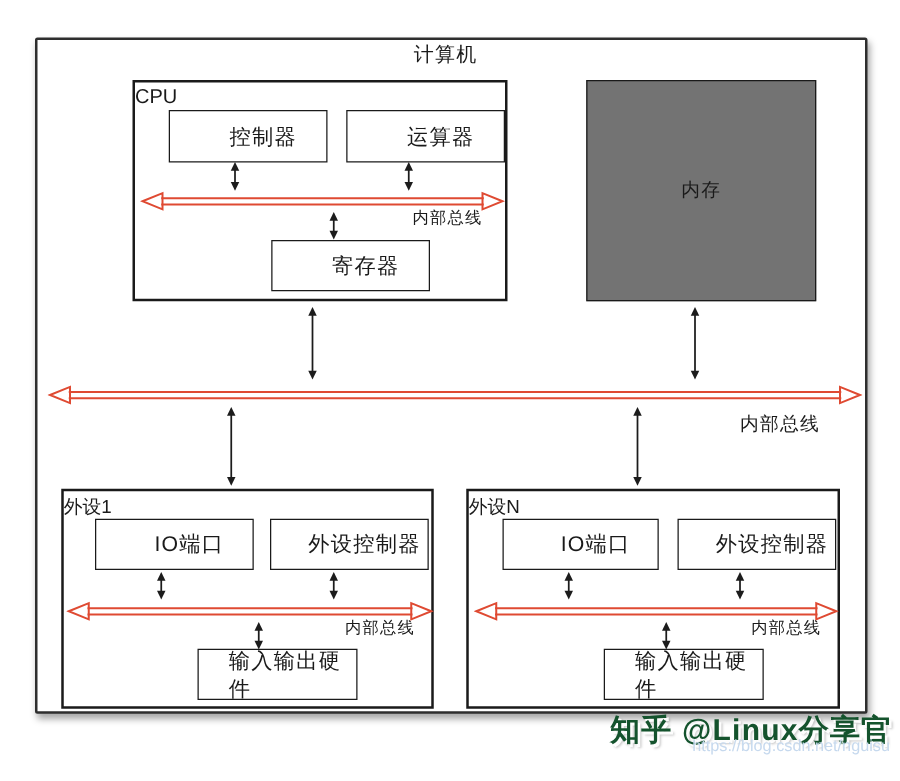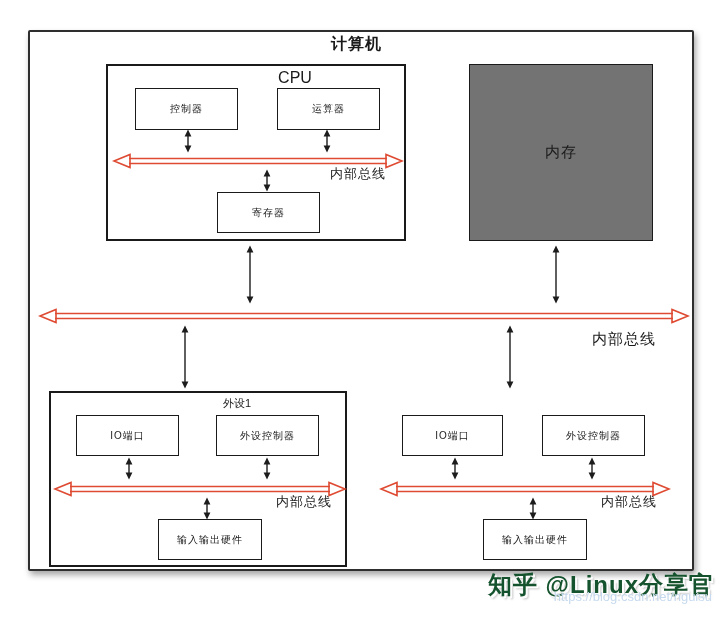--- a/index.html
+++ b/index.html
@@ -22,45 +22,43 @@
     border-radius: 2px;
     background: #ffffff;
     box-shadow: 2px 4px 6px rgba(0,0,0,0.35);
   }
   .frame-title {
     position: absolute;
     left: 28px; top: 34px; width: 657px;
     text-align: center;
     font-size: 16px;
     letter-spacing: 1px;
-    font-weight: bold;
   }
   
   .group-box {
     position: absolute;
     border: 2px solid #1a1a1a;
     background: #ffffff;
   }
   .group-title {
     position: absolute;
     left: 0; top: 3px; width: 100%;
-    text-align: center;
     font-size: 16px;
-    margin-left: 39px;
   }
   
   .node {
     position: absolute;
     border: 1.5px solid #1a1a1a;
     background: #ffffff;
     display: flex;
     align-items: center;
     justify-content: center;
-    font-size: 10px;
-    letter-spacing: 1px;
+    font-size: 17px;
+    letter-spacing: 1px;
+    padding-left: 24px;
   }
   
   .memory-node {
     position: absolute;
     border: 1.5px solid #1a1a1a;
     background: #737373;
     display: flex;
     align-items: center;
     justify-content: center;
     font-size: 15px;
@@ -164,21 +162,21 @@
         <polygon points="6,0.5 2.6,7.5 9.4,7.5" fill="#1c1c1c"></polygon>
         <polygon points="6,63.5 2.6,56.5 9.4,56.5" fill="#1c1c1c"></polygon>
       </svg></div>
   <div class="varrow" style="left:504px; top:325px;"><svg width="12" height="64" xmlns="http://www.w3.org/2000/svg">
         <line x1="6" y1="5" x2="6" y2="59" stroke="#1c1c1c" stroke-width="1.4"></line>
         <polygon points="6,0.5 2.6,7.5 9.4,7.5" fill="#1c1c1c"></polygon>
         <polygon points="6,63.5 2.6,56.5 9.4,56.5" fill="#1c1c1c"></polygon>
       </svg></div>
 
   <div class="group-box" style="left:49px; top:391px; width:294px; height:172px;">
-    <div class="group-title" style="font-size:11px;">外设1</div>
+    <div class="group-title" style="font-size:15px;">外设1</div>
   </div>
   <div class="node" style="left:76px; top:415px; width:101px; height:39px;">IO端口</div>
   <div class="node" style="left:216px; top:415px; width:101px; height:39px;">外设控制器</div>
   <div class="hbus" style="left:53px; top:479px;"><svg width="294" height="20" xmlns="http://www.w3.org/2000/svg">
         <polygon points="2,10 18,3.5 18,16.5" fill="#ffffff" stroke="#df4a32" stroke-width="1.6"></polygon>
         <polygon points="292,10 276,3.5 276,16.5" fill="#ffffff" stroke="#df4a32" stroke-width="1.6"></polygon>
         <line x1="17" y1="7.5" x2="277" y2="7.5" stroke="#df4a32" stroke-width="1.6"></line>
         <line x1="17" y1="12.5" x2="277" y2="12.5" stroke="#df4a32" stroke-width="1.6"></line>
       </svg></div>
   <div class="bus-label" style="left:276px; top:493px;">内部总线</div>
@@ -192,20 +190,23 @@
         <line x1="6" y1="5" x2="6" y2="18" stroke="#1c1c1c" stroke-width="1.4"></line>
         <polygon points="6,0.5 2.6,7.5 9.4,7.5" fill="#1c1c1c"></polygon>
         <polygon points="6,22.5 2.6,15.5 9.4,15.5" fill="#1c1c1c"></polygon>
       </svg></div>
   <div class="varrow" style="left:201px; top:497px;"><svg width="12" height="23" xmlns="http://www.w3.org/2000/svg">
         <line x1="6" y1="5" x2="6" y2="18" stroke="#1c1c1c" stroke-width="1.4"></line>
         <polygon points="6,0.5 2.6,7.5 9.4,7.5" fill="#1c1c1c"></polygon>
         <polygon points="6,22.5 2.6,15.5 9.4,15.5" fill="#1c1c1c"></polygon>
       </svg></div>
 
+  <div class="group-box" style="left:373px; top:391px; width:295px; height:172px;">
+    <div class="group-title" style="font-size:15px;">外设N</div>
+  </div>
   <div class="node" style="left:402px; top:415px; width:99px; height:39px;">IO端口</div>
   <div class="node" style="left:542px; top:415px; width:101px; height:39px;">外设控制器</div>
   <div class="hbus" style="left:379px; top:479px;"><svg width="292" height="20" xmlns="http://www.w3.org/2000/svg">
         <polygon points="2,10 18,3.5 18,16.5" fill="#ffffff" stroke="#df4a32" stroke-width="1.6"></polygon>
         <polygon points="290,10 274,3.5 274,16.5" fill="#ffffff" stroke="#df4a32" stroke-width="1.6"></polygon>
         <line x1="17" y1="7.5" x2="275" y2="7.5" stroke="#df4a32" stroke-width="1.6"></line>
         <line x1="17" y1="12.5" x2="275" y2="12.5" stroke="#df4a32" stroke-width="1.6"></line>
       </svg></div>
   <div class="bus-label" style="left:601px; top:493px;">内部总线</div>
   <div class="node" style="left:483px; top:519px; width:102px; height:39px;">输入输出硬件</div>

